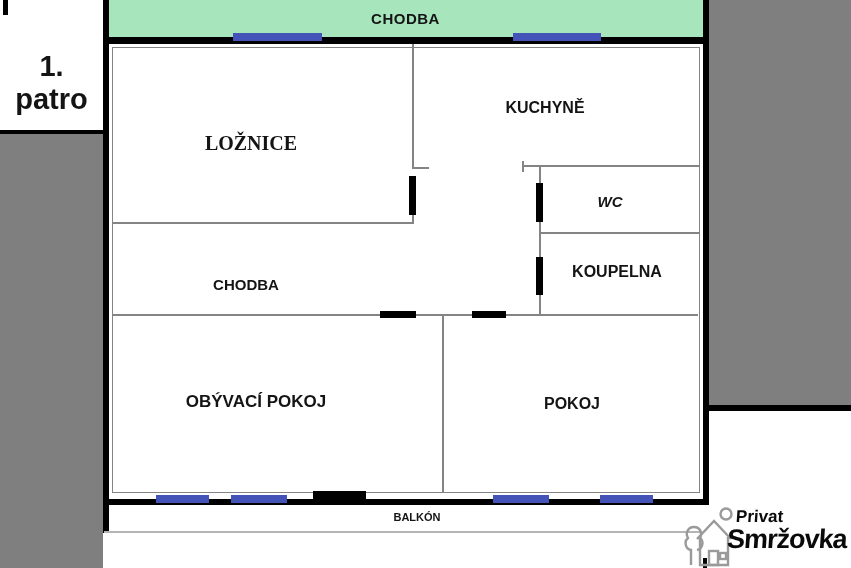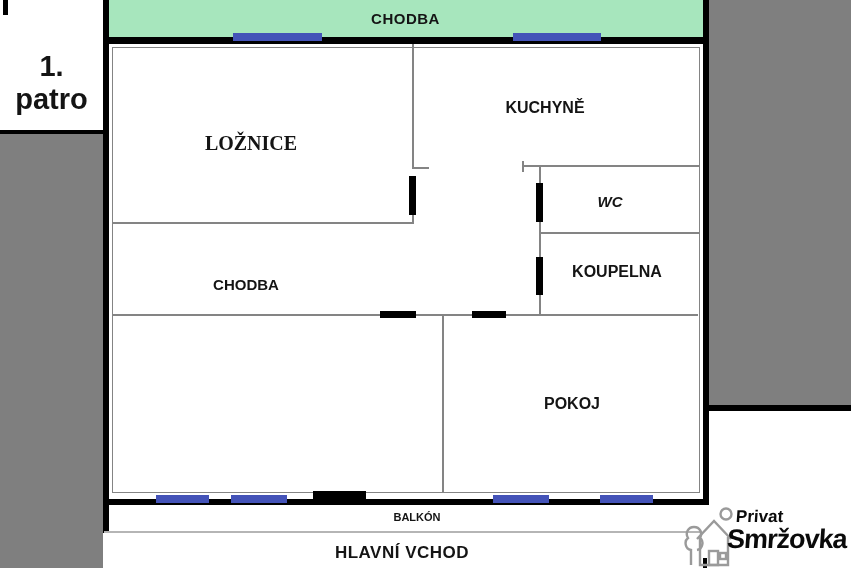--- a/index.html
+++ b/index.html
@@ -97,24 +97,24 @@
   <div class="abs blue" style="left:493px;top:495px;width:56px;height:8px;"></div>
   <div class="abs blue" style="left:600px;top:495px;width:53px;height:8px;"></div>
 
   <div class="abs" style="left:104px;top:531px;width:596px;height:2px;background:var(--balcony-line-gray);"></div>
 
   <div class="abs room-label" style="left:251px;top:143px;font-size:20px;font-family:Liberation Serif, serif;">LOŽNICE</div>
   <div class="abs room-label" style="left:545px;top:108px;font-size:16px;">KUCHYNĚ</div>
   <div class="abs room-label" style="left:610px;top:201px;font-size:15px;font-style:italic;">WC</div>
   <div class="abs room-label" style="left:617px;top:272px;font-size:16px;">KOUPELNA</div>
   <div class="abs room-label" style="left:246px;top:284px;font-size:15px;">CHODBA</div>
+  <div class="abs room-label" style="left:256px;top:402px;font-size:17px;">OBÝVACÍ POKOJ</div>
   <div class="abs room-label" style="left:572px;top:404px;font-size:16px;">POKOJ</div>
 
   <div class="abs room-label balcony-label" style="left:405px;top:517px;">BALKÓN</div>
-  <div class="abs room-label entrance-label" style="left:402px;top:553px;">HLAVNÍ VCHOD</div>
 
   <div class="abs" style="left:684px;top:503px;width:167px;height:65px;">
     <svg width="52" height="65" viewBox="0 0 52 65" style="position:absolute;left:0;top:0;" fill="none" stroke="var(--logo-gray)" stroke-width="2.4">
       <circle cx="42" cy="11" r="5.5"></circle>
       <path d="M10 24 C4 24 1 30 4 35 C0 38 1 46 7 47 L7 62"></path>
       <path d="M10 24 C16 24 19 30 16 35 C20 38 19 46 13 47"></path>
       <path d="M13 36 L30 18 L47 36"></path>
       <path d="M16 34 L16 62 L44 62 L44 34"></path>
       <rect x="25" y="48" width="9" height="14"></rect>
       <rect x="36" y="50" width="6" height="6"></rect>

